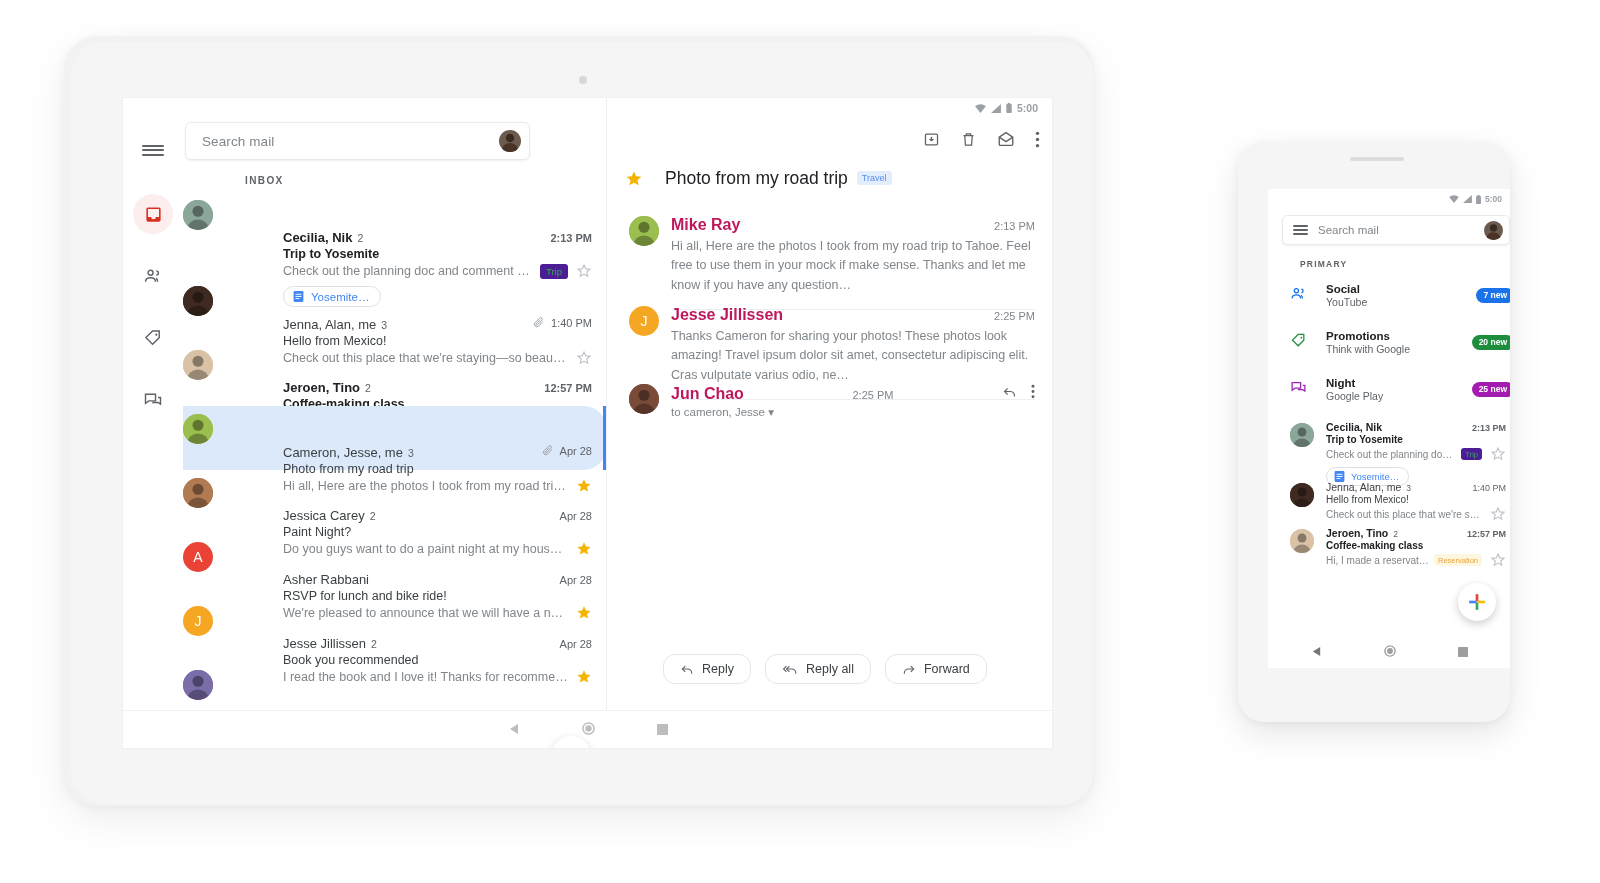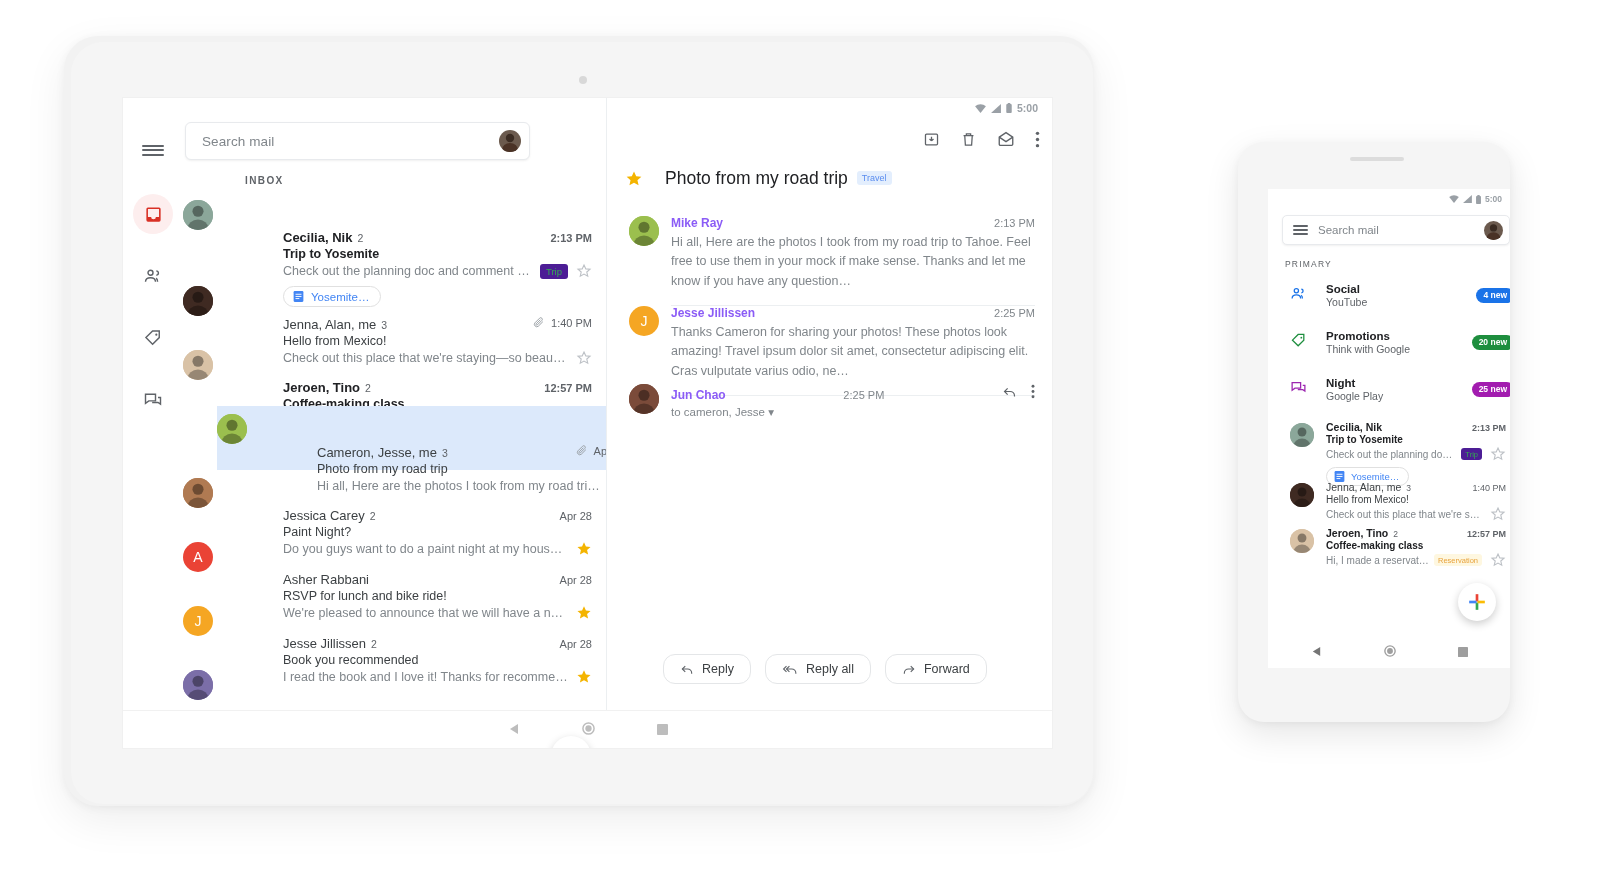--- a/index.html
+++ b/index.html
@@ -115,21 +115,21 @@
     background:#e3eefd; color:#5b8def; font-size:9px; padding:2px 5px; border-radius:3px;
     margin-left:9px; position:relative; top:-1px;
   }
   .msg{
     position:absolute; left:0; width:446px; padding:0 18px;
   }
   .msg .mav{ position:absolute; left:22px; top:0; }
   .msg-body{ margin-left:46px; border-bottom:1px solid #eceff1; padding-bottom:14px; }
   .msg-body.last{ border-bottom:none; }
   .m-row1{ display:flex; align-items:baseline; }
-  .m-name{ font-size:12px; font-weight:700; color:#8b5cf6; }
+  .m-name{ font-size:16px; font-weight:700; color:#be185d; }
   .m-time{ margin-left:auto; font-size:11px; color:#80868b; }
   .m-snip{ font-size:12.5px; color:#80868b; line-height:1.55; margin-top:3px; }
   .m-to{ font-size:11.5px; color:#80868b; margin-top:2px; }
   .m-text{ font-size:12.5px; color:#3c4043; line-height:1.6; margin-top:13px; }
   .m-acts{ margin-left:auto; display:flex; align-items:center; gap:14px; }
   .replybar{
     position:absolute; left:0; top:556px; width:446px; display:flex; gap:14px;
     justify-content:flex-start; padding-left:56px;
   }
   .rbtn{
@@ -169,21 +169,21 @@
   }
   .p-search{
     position:absolute; left:14px; top:26px; width:228px; height:30px;
     border:1px solid #e8eaed; border-radius:5px; background:#fff;
     display:flex; align-items:center; padding:0 6px 0 10px;
     box-shadow:0 1px 2px rgba(60,64,67,.08);
   }
   .p-search .pb{ display:flex; flex-direction:column; gap:2.5px; margin-right:10px; }
   .p-search .pb i{ display:block; width:15px; height:1.8px; background:#5f6368; border-radius:1px;}
   .p-search .ph{ flex:1; font-size:11.5px; color:#80868b; }
-  .p-primary{ position:absolute; left:17px; top:70px; font-size:8.5px; letter-spacing:1.2px; color:#5f6368; font-weight:400; }
+  .p-primary{ position:absolute; left:32px; top:70px; font-size:8.5px; letter-spacing:1.2px; color:#5f6368; font-weight:700; }
   .p-cat{ position:absolute; left:0; width:242px; display:flex; align-items:center; padding:0 0 0 22px; cursor:pointer; }
   .p-cat .pc-ic{ width:22px; flex:none; }
   .p-cat .pc-txt{ margin-left:14px; }
   .pc-title{ font-size:11.5px; font-weight:700; color:#202124; }
   .pc-sub{ font-size:10.5px; color:#5f6368; margin-top:1px; }
   .badge{
     margin-left:auto; color:#fff; font-size:8.5px; font-weight:700; border-radius:9px;
     padding:2.5px 7px; position:relative; right:-4px; white-space:nowrap;
   }
   .p-thread{ position:absolute; left:0; width:242px; padding-left:22px; cursor:pointer; }
@@ -365,21 +365,21 @@
         <div class="t-snip-row">
           <span class="t-snip">Hi, I made a reservation for two in downtown…</span>
           <span class="chip-lbl chip-resv">Reservation</span>
           <svg class="star" width="16" height="16" viewBox="0 0 24 24" fill="none" stroke="#bdc1c6" stroke-width="1.7">
                   <path d="M12 3l2.7 5.8 6.3.6-4.8 4.2 1.4 6.2L12 16.6 6.4 19.8l1.4-6.2L3 9.4l6.3-.6z"></path>
                 </svg>
         </div>
 
       </div>
           </div>
-          <div class="thread selected" style="top: 308px; height: 64px; margin-left: 34px;">
+          <div class="thread selected" style="top: 308px; height: 64px;">
             <div class="avatar" style="width:30px;height:30px;background:#9bbf4e;">
     <svg width="30" height="30" viewBox="0 0 40 40">
                 <rect width="40" height="40" fill="#9bbf4e"></rect>
                 <circle cx="20" cy="15" r="7.4" fill="rgba(0,0,0,.38)"></circle>
                 <ellipse cx="20" cy="38" rx="14" ry="12" fill="rgba(0,0,0,.30)"></ellipse>
               </svg></div>
             <div class="body">
         <div class="t-row1">
           <span class="t-names unbold">Cameron, Jesse, me</span>
           <span class="t-count">3</span>
@@ -700,21 +700,21 @@
           <span class="pc-ic"><svg width="17" height="17" viewBox="0 0 24 24" fill="none" stroke="#1a73e8" stroke-width="1.8">
               <circle cx="9" cy="8" r="3"></circle>
               <path d="M3 19c0-3.3 2.7-5 6-5s6 1.7 6 5"></path>
               <path d="M16 11a2.5 2.5 0 0 0 0-5"></path>
               <path d="M17.5 19c0-2.2-.6-3.6-1.7-4.5"></path>
             </svg></span>
       <span class="pc-txt">
         <div class="pc-title">Social</div>
         <div class="pc-sub">YouTube</div>
       </span>
-      <span class="badge" style="background:#1a73e8">4 new</span>
+      <span class="badge" style="background:#1a73e8">7 new</span>
         </div>
         <div class="p-cat" style="top: 133px; height: 40px;">
           <span class="pc-ic"><svg width="17" height="17" viewBox="0 0 24 24" fill="none" stroke="#1e8e3e" stroke-width="1.8">
               <path d="M3.5 11.5l8-8h8v8l-8 8z"></path>
               <circle cx="16" cy="8" r="1.3" fill="#1e8e3e" stroke="none"></circle>
             </svg></span>
       <span class="pc-txt">
         <div class="pc-title">Promotions</div>
         <div class="pc-sub">Think with Google</div>
       </span>

